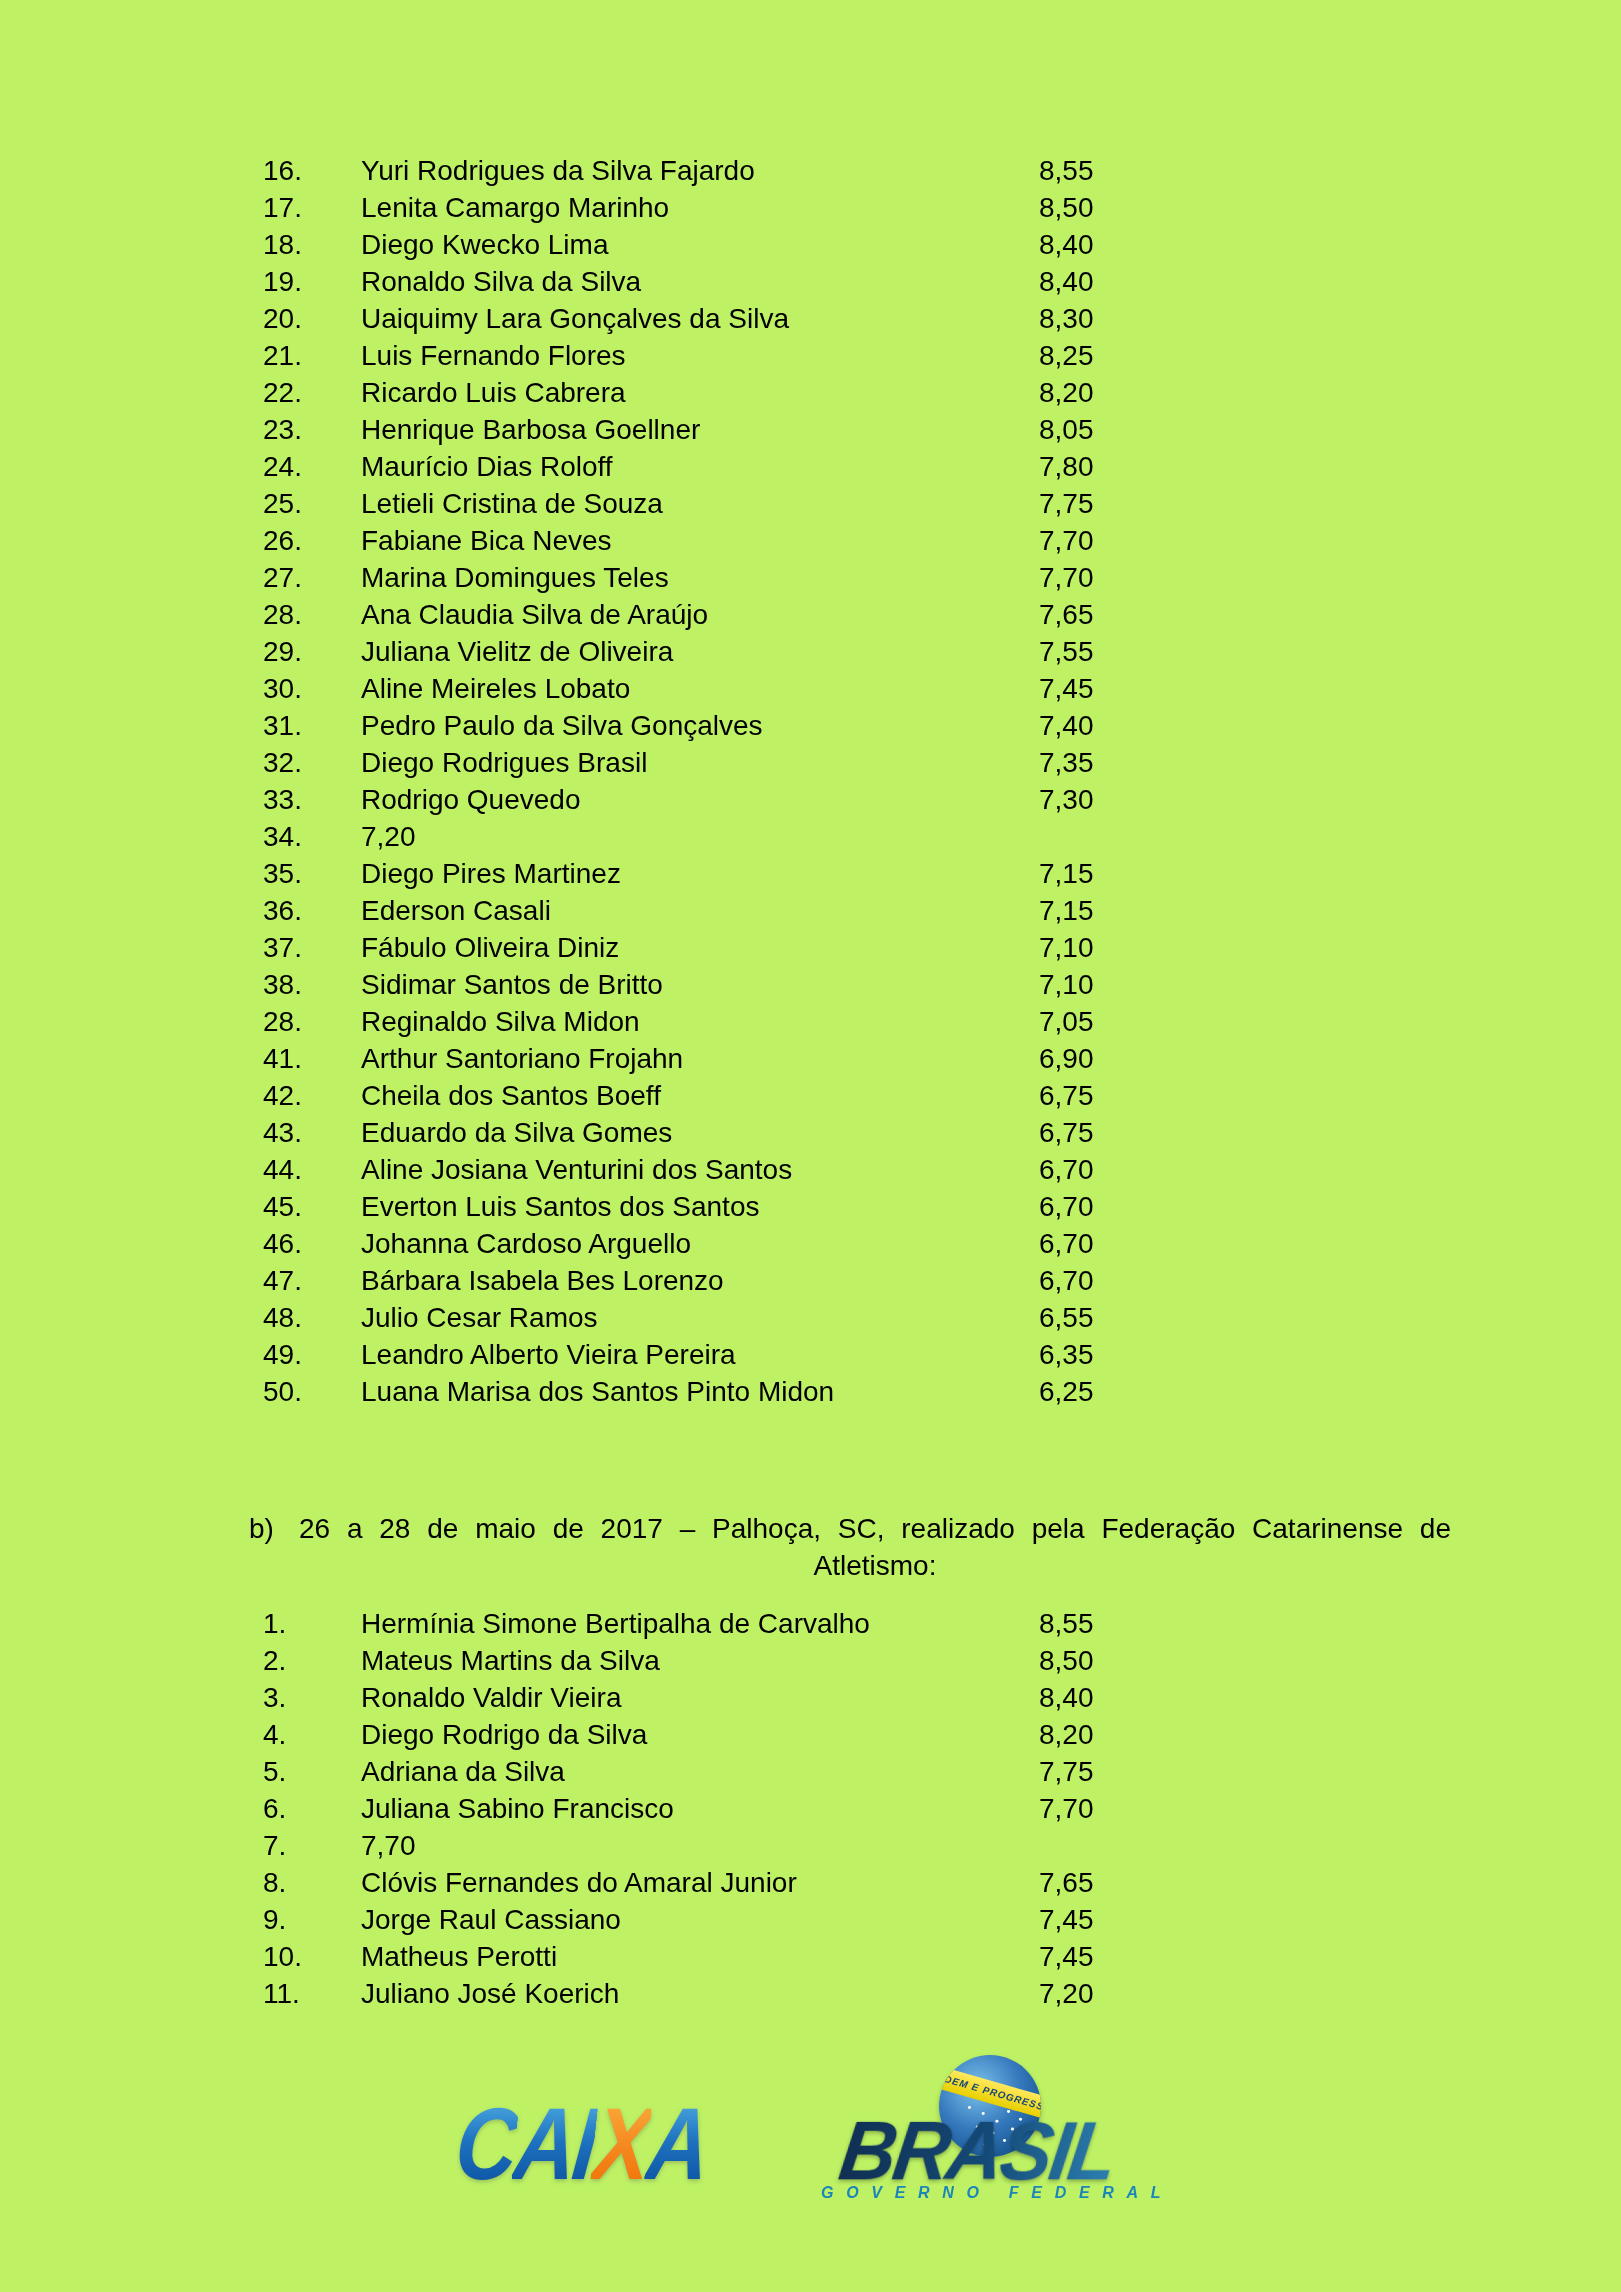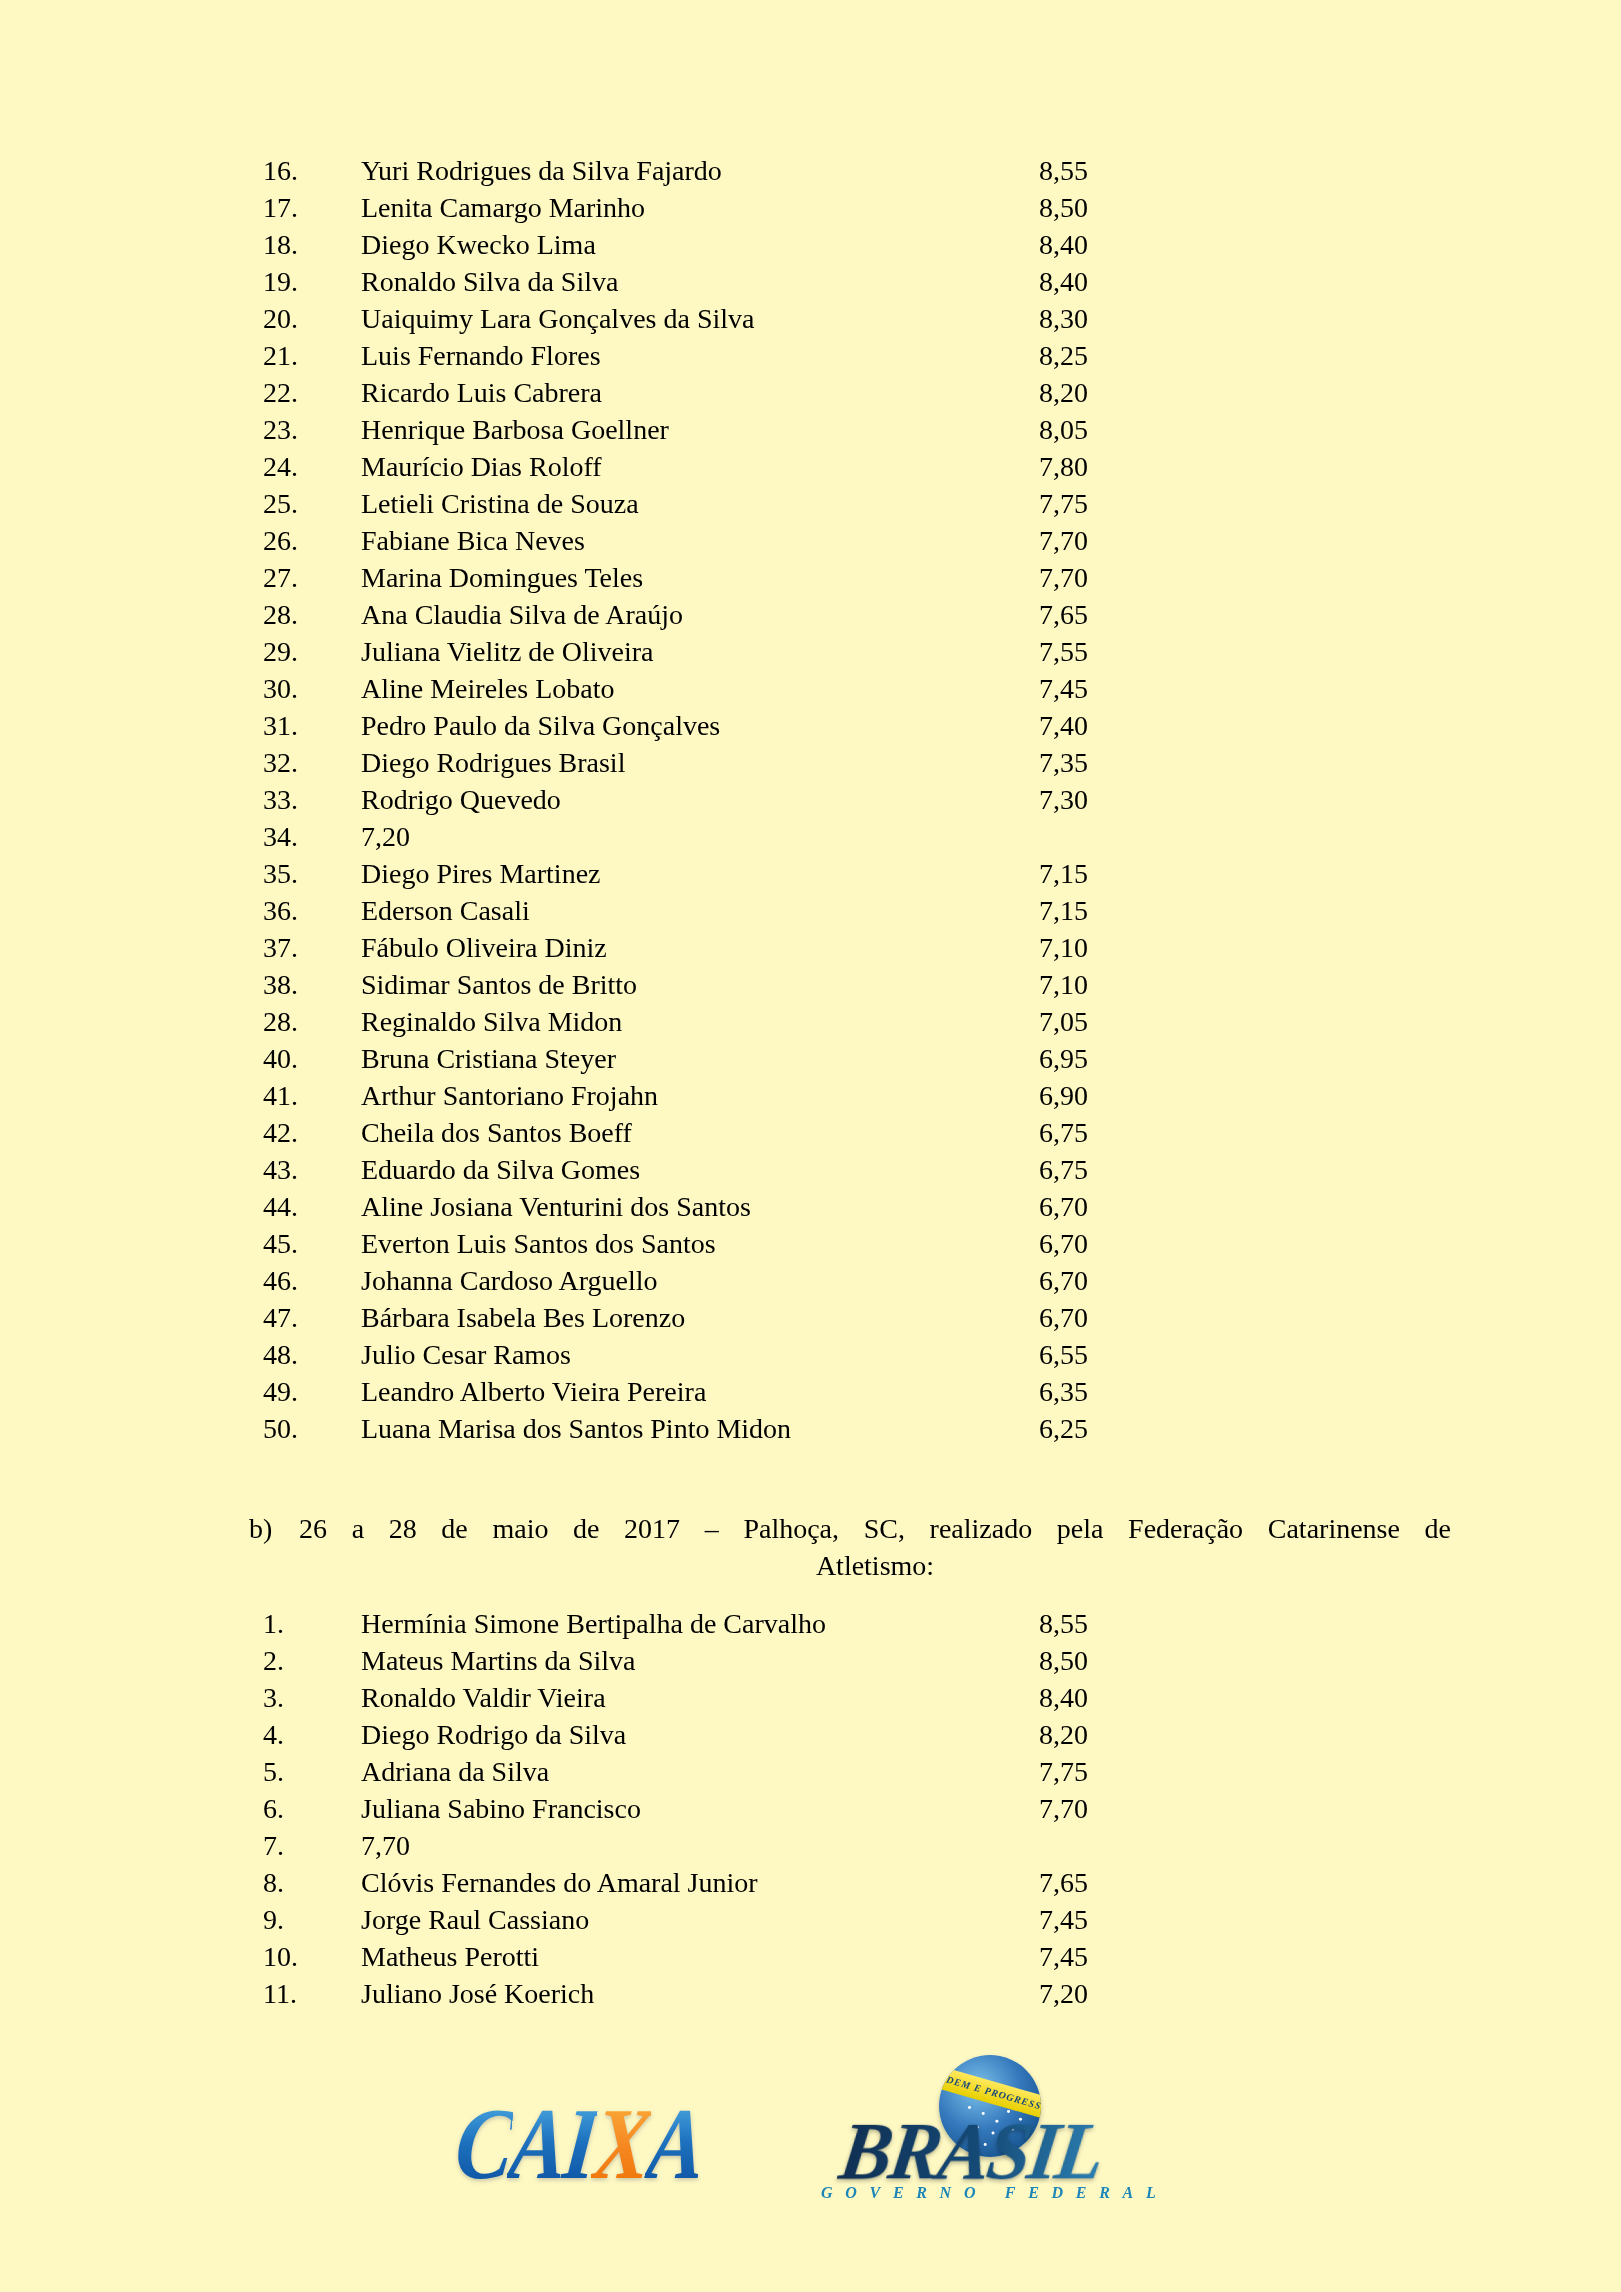--- a/index.html
+++ b/index.html
@@ -1,21 +1,21 @@
 <!DOCTYPE html>
 <html><head>
 <meta charset="utf-8">
 <style>
   html, body { margin: 0; padding: 0; background: #ffffff; }
   .page {
     position: relative;
     width: 1621px;
     height: 2293px;
-    background: #fef9c3;
-    font-family: Liberation Serif, serif;
+    background: #bef264;
+    font-family: Liberation Sans, sans-serif;
     color: #000000;
     overflow: hidden;
   }
 
   
   .list { position: absolute; left: 263px; }
   .list-a { top: 152px; }
   .list-b { top: 1605px; }
   .row {
     display: grid;
@@ -232,25 +232,20 @@
         <span class="num">38.</span>
         <span class="name">Sidimar Santos de Britto</span>
         <span class="score">7,10</span>
       </div>
       <div class="row">
         <span class="num">28.</span>
         <span class="name">Reginaldo Silva Midon</span>
         <span class="score">7,05</span>
       </div>
       <div class="row">
-        <span class="num">40.</span>
-        <span class="name">Bruna Cristiana Steyer</span>
-        <span class="score">6,95</span>
-      </div>
-      <div class="row">
         <span class="num">41.</span>
         <span class="name">Arthur Santoriano Frojahn</span>
         <span class="score">6,90</span>
       </div>
       <div class="row">
         <span class="num">42.</span>
         <span class="name">Cheila dos Santos Boeff</span>
         <span class="score">6,75</span>
       </div>
       <div class="row">

